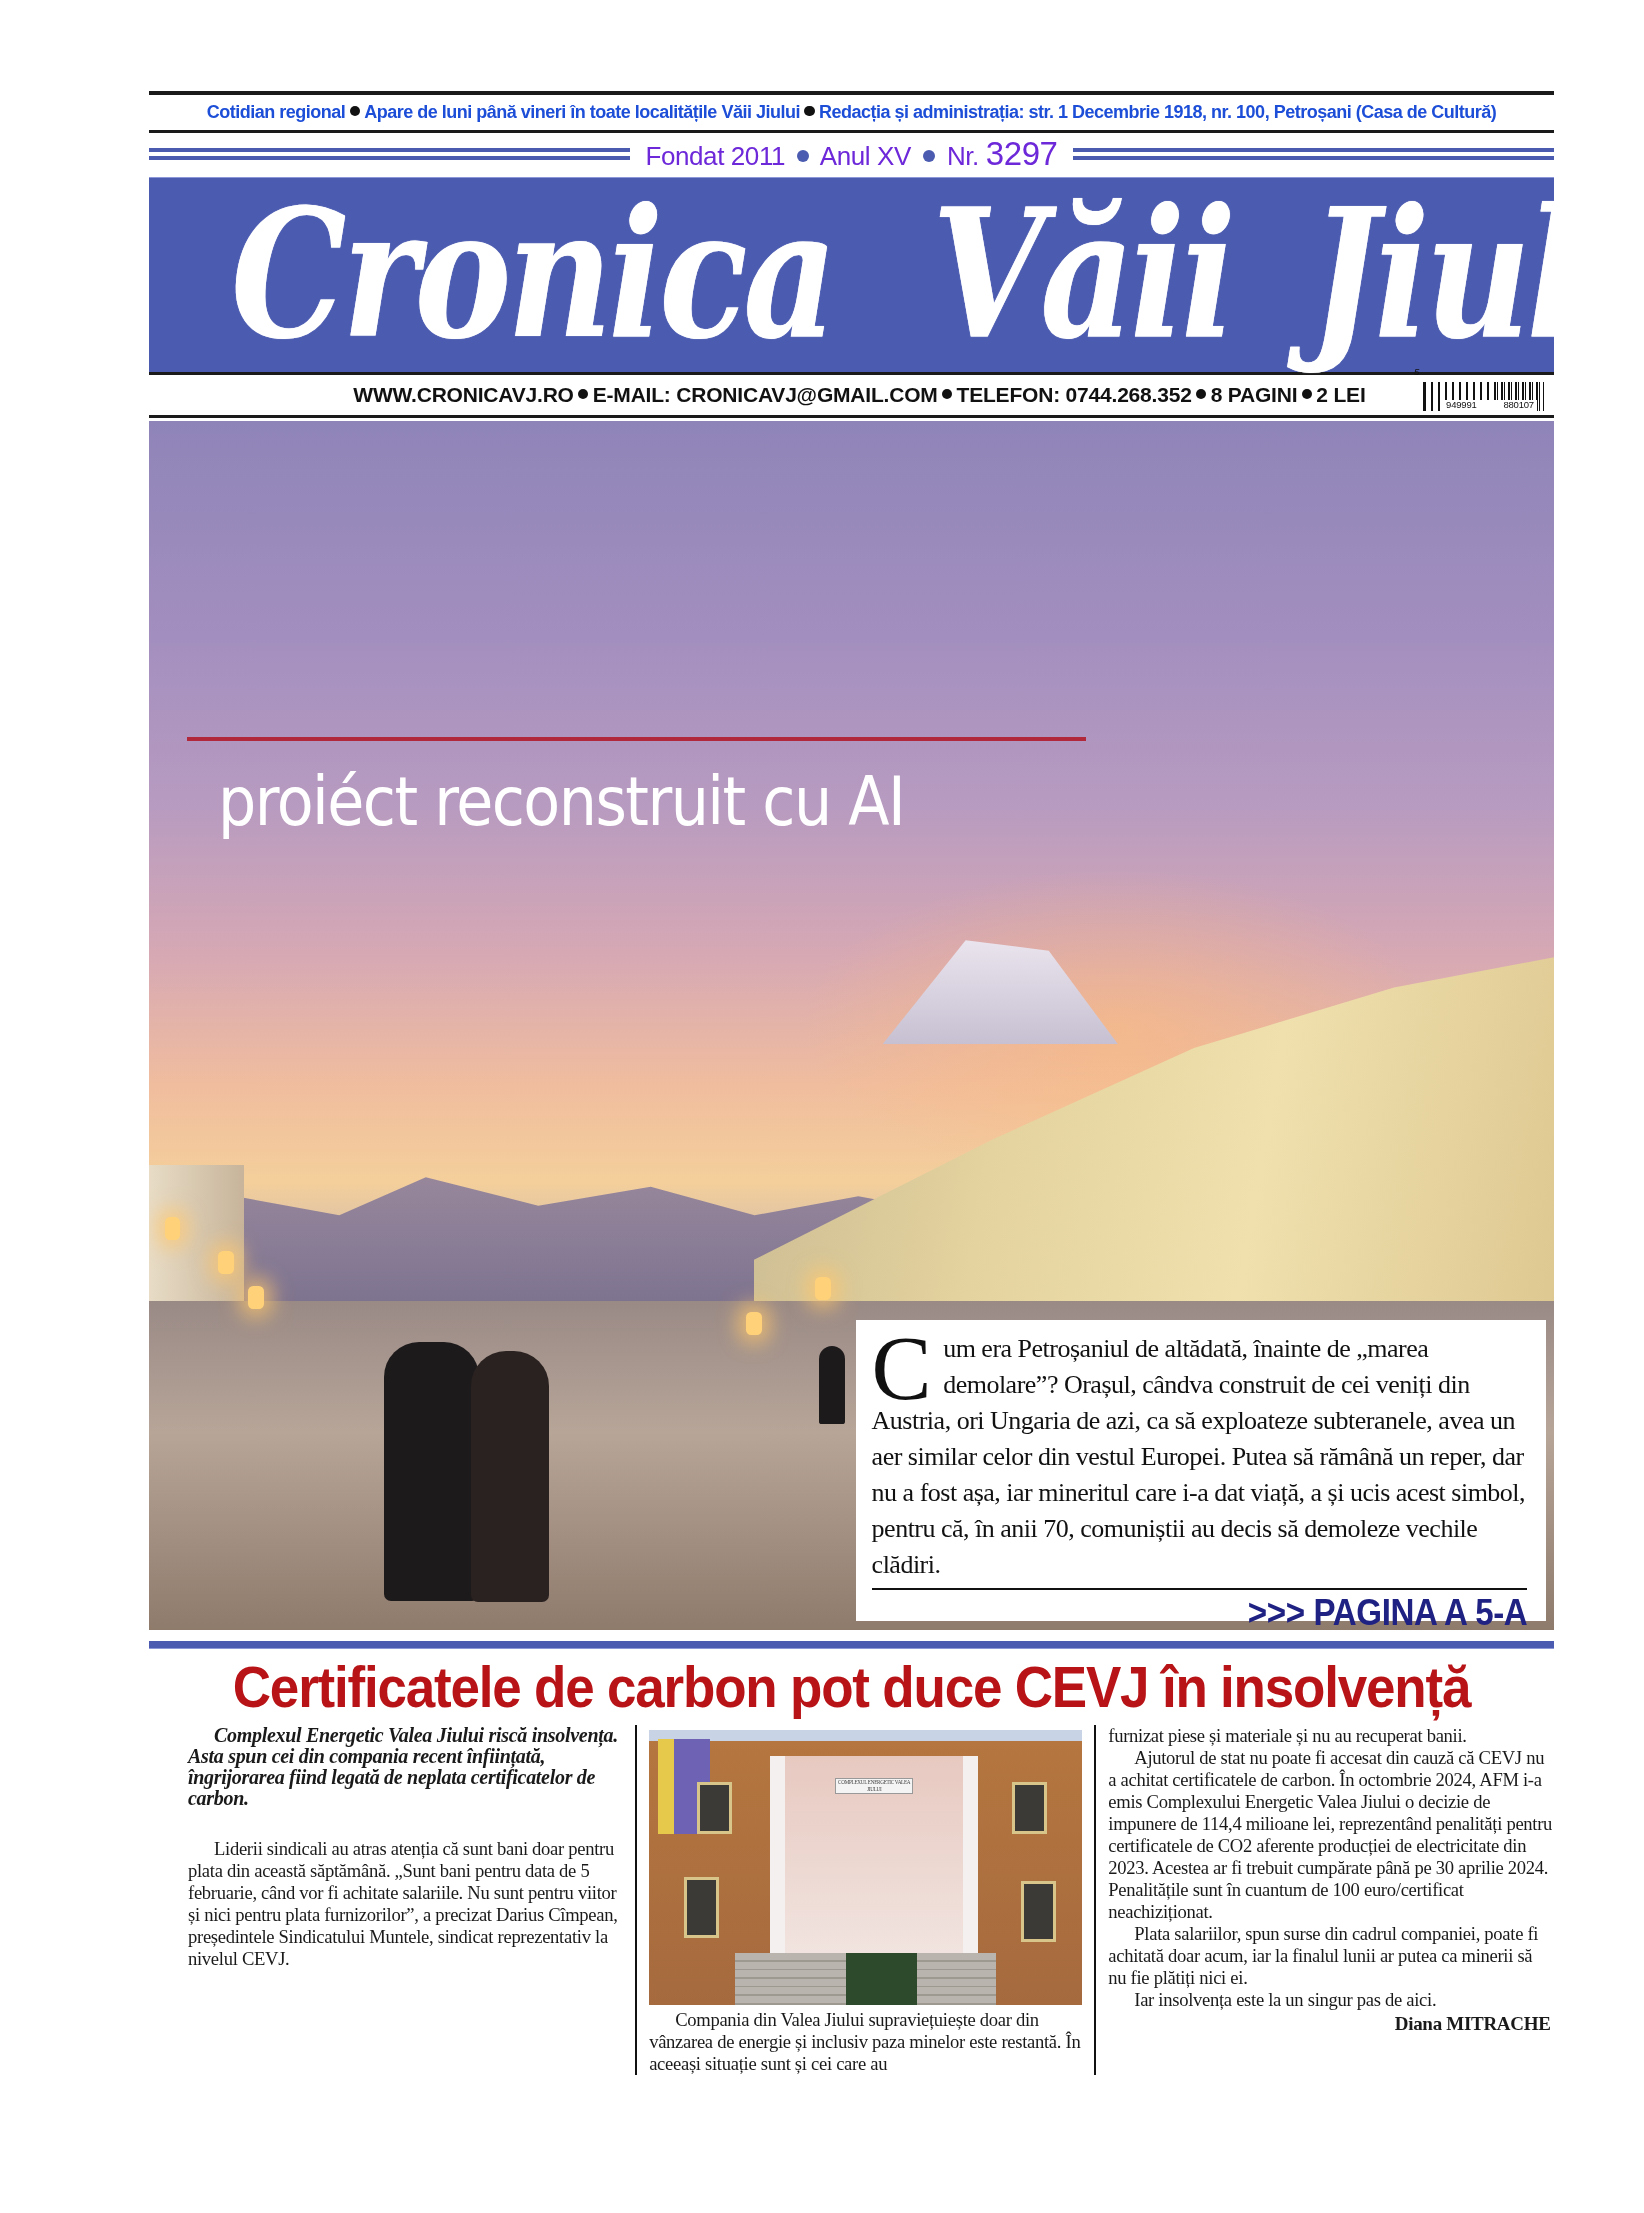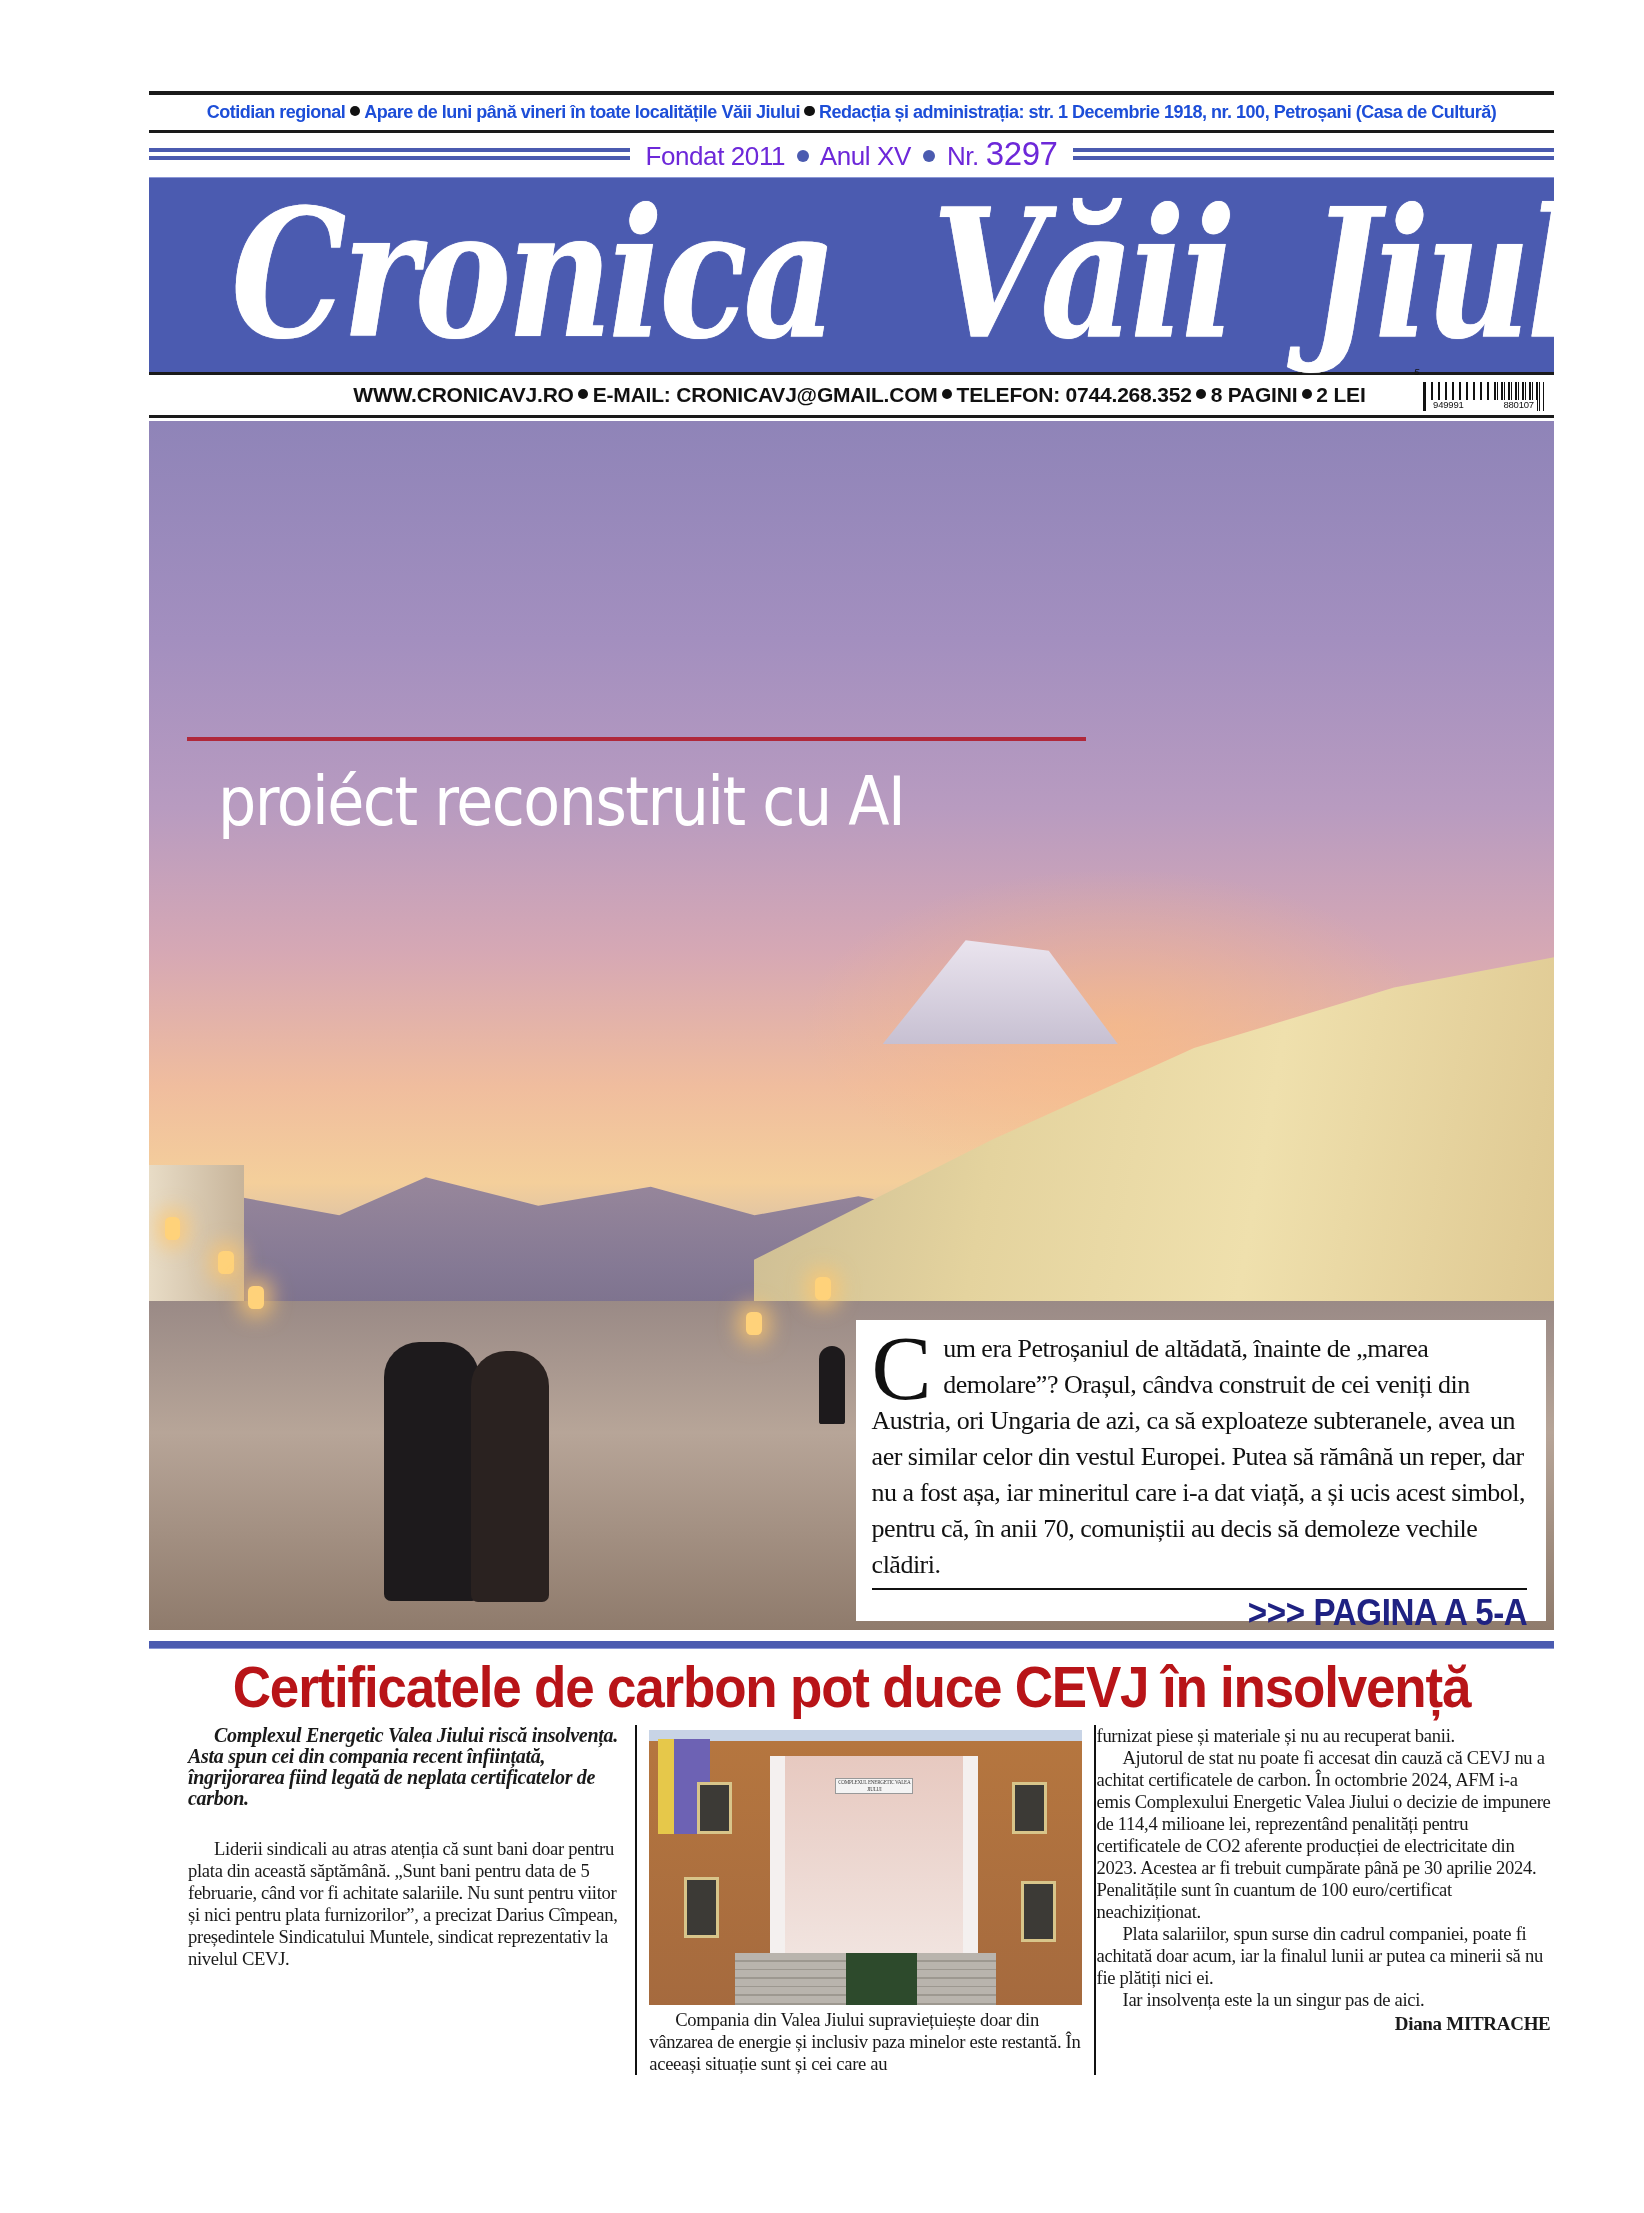--- a/index.html
+++ b/index.html
@@ -39,21 +39,21 @@
   .date-text { font-weight: 700; font-size: 25px; color: #4b5bb0; letter-spacing: -0.4px; white-space: nowrap; }
 
   
   .contact-row { height: 40px; display: flex; align-items: center; justify-content: flex-end; padding-right: 10.4px;
     font-weight: 700; font-size: 21px; color: #111; letter-spacing: -0.2px; white-space: nowrap; gap: 0; }
   .barcode { margin-left: 22.5px; display: flex; align-items: flex-end; height: 31px; gap: 3.5px; }
   .barcode .lead { font-size: 9.5px; font-weight: 400; }
   .barcode .bars { width: 121px; height: 29px; border-left: 1.7px solid #111; border-right: 1.7px solid #111;
     background: repeating-linear-gradient(90deg, #111 0 1.7px, #fff 1.7px 3.5px, #111 3.5px 4.3px, #fff 4.3px 7px);
     position: relative; }
-  .barcode .digits { position: absolute; bottom: 0; left: 6px; right: 5.2px; height: 10.4px; background: #fff;
+  .barcode .digits { position: absolute; bottom: 0; left: 19px; right: 5.2px; height: 10.4px; background: #fff;
     display: flex; justify-content: space-between; font-size: 9.5px; font-weight: 400; line-height: 10.4px; padding: 0 3.5px; }
 
   
   .hero { position: relative; margin-top: 3.5px; height: 1209px; overflow: hidden;
     background:
       radial-gradient(ellipse 450px 225px at 968px 605px, rgba(255,188,120,0.55), rgba(255,188,120,0) 70%),
       linear-gradient(180deg, #8f84b8 0%, #a38fbf 18%, #b89bc0 32%, #d6a8b4 44%, #f0bd9e 55%, #f4cf9b 63%, #c9b7ad 70%, #a9978f 78%, #8e7c70 86%, #6d5d52 100%); }
   .hero .mountains { position: absolute; left: 0; top: 718px; width: 865px; height: 190px;
     background: linear-gradient(180deg, #8d7fa0, #6f6688); clip-path: polygon(0 45%, 10% 30%, 22% 40%, 32% 20%, 45% 35%, 58% 25%, 70% 40%, 82% 30%, 100% 45%, 100% 100%, 0 100%); opacity: 0.85; }
   .hero .street { position: absolute; left: 0; right: 0; bottom: 0; height: 329px;
@@ -88,21 +88,21 @@
   
   .section-bar { height: 8.6px; background: #4b5bb0; margin-top: 10.4px; border-bottom: 0.9px solid #8b97d6; }
   .article-title { font-family: "Liberation Sans", sans-serif; font-weight: 700; font-size: 57px; color: #b81418;
     letter-spacing: -1.3px; line-height: 67px; text-align: center; white-space: nowrap; margin-top: 5.2px;
     transform: scaleX(0.93); transform-origin: center; }
 
   .cols { display: flex; margin-top: 3.5px; font-family: "Liberation Serif", serif; color: #1a1a1a; margin-left: 39px; }
   .col { font-size: 18.6px; line-height: 22px; letter-spacing: -0.3px; }
   .col1 { width: 460px; padding-right: 15.6px; }
   .col2 { width: 474px; border-left: 2.6px solid #111; border-right: 2.6px solid #111; padding: 5.2px 12px 0 12px; }
-  .col3 { width: 471px; }
+  .col3 { width: 471px; padding-left: 12px; }
   .lead { font-style: italic; font-weight: 700; font-size: 20px; line-height: 21px; text-indent: 26px; margin-bottom: 29px; }
   .para { text-indent: 26px; }
   .para.noindent { text-indent: 0; }
 
   .photo { width: 100%; height: 275px; position: relative; overflow: hidden;
     background: linear-gradient(180deg, #c8d4e6 0%, #c8d4e6 4%, #b5763f 4%, #a56a3e 100%); }
   .photo .portico { position: absolute; left: 121px; top: 26px; width: 208px; height: 216px;
     background: linear-gradient(180deg, #e7c9c0, #f2e6e2); border-left: 15.6px solid #f4f0ef; border-right: 15.6px solid #f4f0ef; }
   .photo .sign { position: absolute; left: 186px; top: 48px; width: 78px; height: 15.6px; background: #f4f4f4; border: 0.9px solid #999;
     font-size: 5.2px; text-align: center; line-height: 7px; color: #444; }

